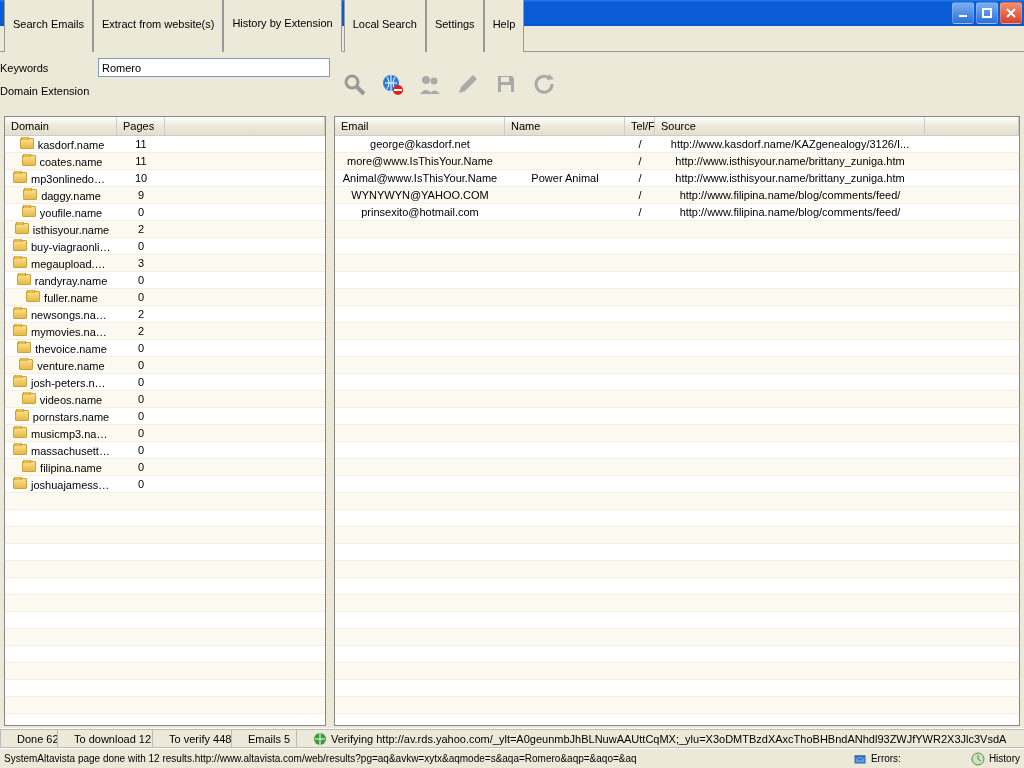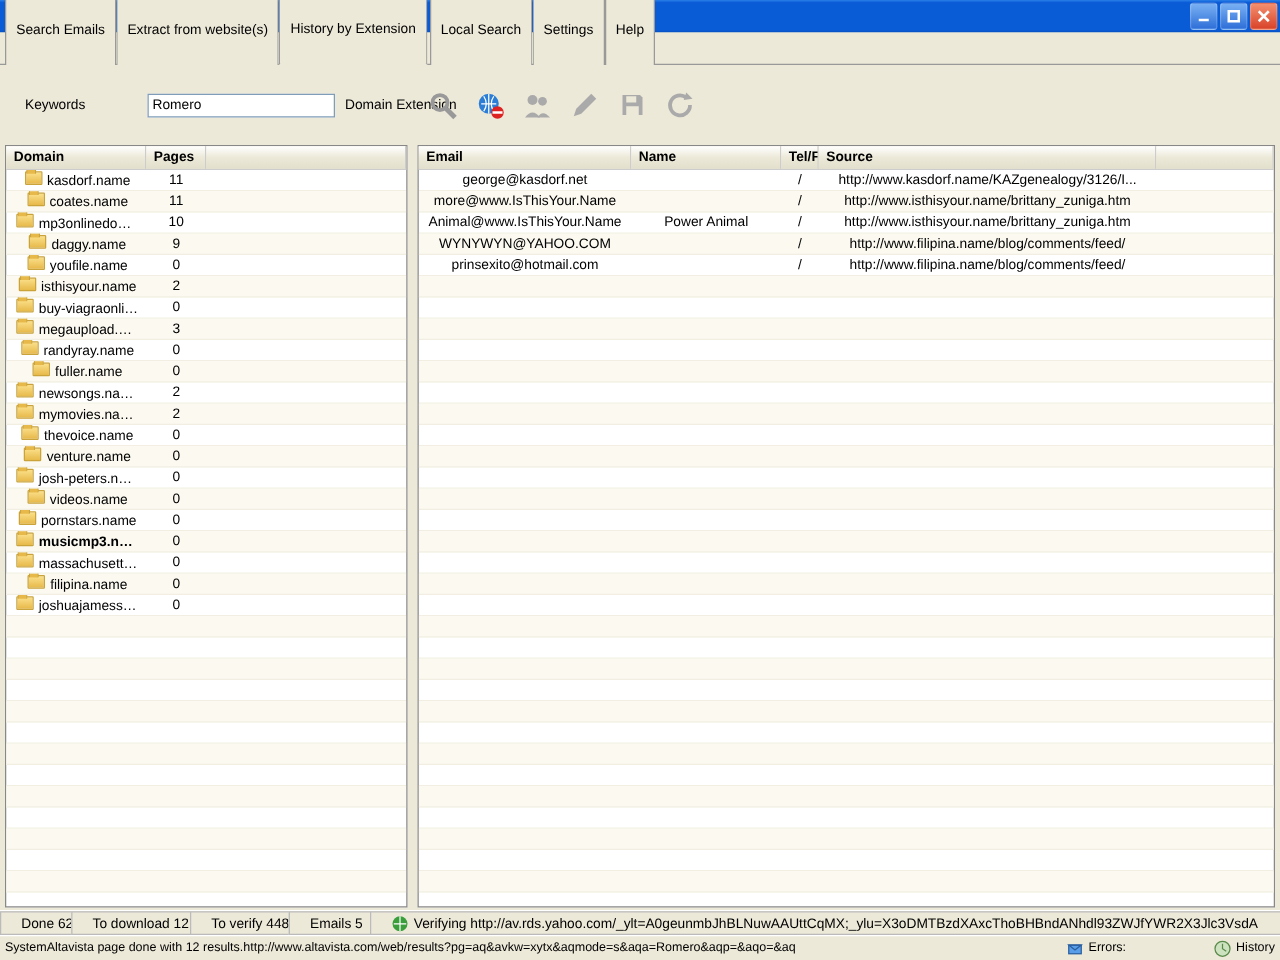--- a/index.html
+++ b/index.html
@@ -12,37 +12,37 @@
 .winbtn.min, .winbtn.max { background: linear-gradient(to bottom, #7ab1f3, #2e6fd8); }
 .winbtn.close { background: linear-gradient(to bottom, #f39070, #d8432a); }
 .winbtn svg { width:12px; height:12px; stroke:#fff; stroke-width:2; fill:none; }
 
 .tabbar { height: 26px; background: #ece9d8; display: flex; align-items: flex-end; padding: 0 4px; border-bottom:1px solid #999; }
 .tab { padding: 22px 8px; border: 1px solid #999; border-bottom:none; background:#ece9d8; margin-right:0; border-top-left-radius:3px; border-top-right-radius:3px; cursor:pointer; position:relative; top:1px; }
 .tab.active { background:#ece9d8; border-bottom:1px solid #ece9d8; }
 .vtabsep { width:2px; }
 
 .toolbar-row { height: 64px; display:flex; }
-.left-pane-top { width: 330px; padding: 6px 20px; display:flex; flex-direction:row; gap:8px; }
+.left-pane-top { width: 330px; padding: 6px 0; display:flex; flex-direction:column; gap:8px; }
 .form-line { display:flex; align-items:center; gap:8px; }
 .form-line label { width: 90px; }
 .form-line input, .form-line select { flex:1; border:1px solid #7f9db9; height:19px; padding:1px 3px; font-family:inherit; font-size:11px; background:#fff; }
 .form-line .combo { position:relative; flex:1; }
 .form-line .combo input{ width:100%; }
 .form-line .combo .arrow { position:absolute; right:1px; top:1px; width:16px; height:17px; background:#d3cfbf; border-left:1px solid #7f9db9; display:flex;align-items:center;justify-content:center; }
 .right-toolbar { flex:1; display:flex; align-items:center; padding:6px 10px; gap:10px; }
 .tbtn { width:28px; height:28px; display:flex;align-items:center;justify-content:center; cursor:pointer; }
 .tbtn svg { width:24px; height:24px; }
 
 .content { display:flex; height: calc(768px - 26px - 26px - 64px - 20px - 20px); }
 .panel { border:1px solid #888; background:#fff; margin:0 4px 2px 4px; display:flex; flex-direction:column; }
 .panel.left { width:322px; }
 .panel.right { flex:1; }
 .headerrow { display:flex; background:#ece9d8; border-bottom:1px solid #ccc; }
-.hc { padding:3px 6px; border-right:1px solid #ccc; background:linear-gradient(to bottom,#fff,#ece9d8 50%,#e3dfcd); cursor:pointer; overflow:hidden; white-space:nowrap;font-weight:bold; }
+.hc { padding:3px 6px; border-right:1px solid #ccc; background:linear-gradient(to bottom,#fff,#ece9d8 50%,#e3dfcd); cursor:pointer; overflow:hidden; white-space:nowrap; }
 .rows { flex:1; overflow:auto;text-align:center; }
 .row { display:flex; height:17px; align-items:center; border-bottom:1px solid #f2efe2; }
 .row.alt { background:#fbf9f0; }
 .cell { padding:1px 6px; overflow:hidden; white-space:nowrap; text-overflow:ellipsis; }
 .folder-icon { width:14px; height:11px; margin:0 4px 0 2px; display:inline-block; background:linear-gradient(to bottom,#fbe08a,#e7b94a); border:1px solid #caa33b; border-radius:1px; position:relative; }
 .folder-icon:before { content:""; position:absolute; top:-3px; left:0; width:6px; height:3px; background:#e7b94a; border:1px solid #caa33b; border-bottom:none; border-radius:1px 1px 0 0; }
 
 .statusbar { height:20px; background:#ece9d8; display:flex; align-items:stretch; border-top:1px solid #fff; font-size:11px; }
 .sb-cell { border:1px solid #bbb; padding:2px 16px; display:flex; align-items:center; background:#ece9d8; margin-right:-1px; white-space:nowrap; overflow:hidden; }
 .statusbar2 { height:20px; background:#ece9d8; display:flex; align-items:center; border-top:1px solid #fff; font-size:10px; padding:0 4px; }
@@ -207,21 +207,21 @@
         </div>
         <div class="row alt">
           <div class="cell" style="width: 112px;"><span class="folder-icon"></span>videos.name</div>
           <div class="cell" style="width: 48px;">0</div>
         </div>
         <div class="row">
           <div class="cell" style="width: 112px;"><span class="folder-icon"></span>pornstars.name</div>
           <div class="cell" style="width: 48px;">0</div>
         </div>
         <div class="row alt">
-          <div class="cell" style="width: 112px; font-weight: bold;"><span class="folder-icon"></span>musicmp3.name</div>
+          <div class="cell" style="width: 112px;"><span class="folder-icon"></span>musicmp3.name</div>
           <div class="cell" style="width: 48px;">0</div>
         </div>
         <div class="row">
           <div class="cell" style="width: 112px;"><span class="folder-icon"></span>massachusetts.n...</div>
           <div class="cell" style="width: 48px;">0</div>
         </div>
         <div class="row alt">
           <div class="cell" style="width: 112px;"><span class="folder-icon"></span>filipina.name</div>
           <div class="cell" style="width: 48px;">0</div>
         </div>

